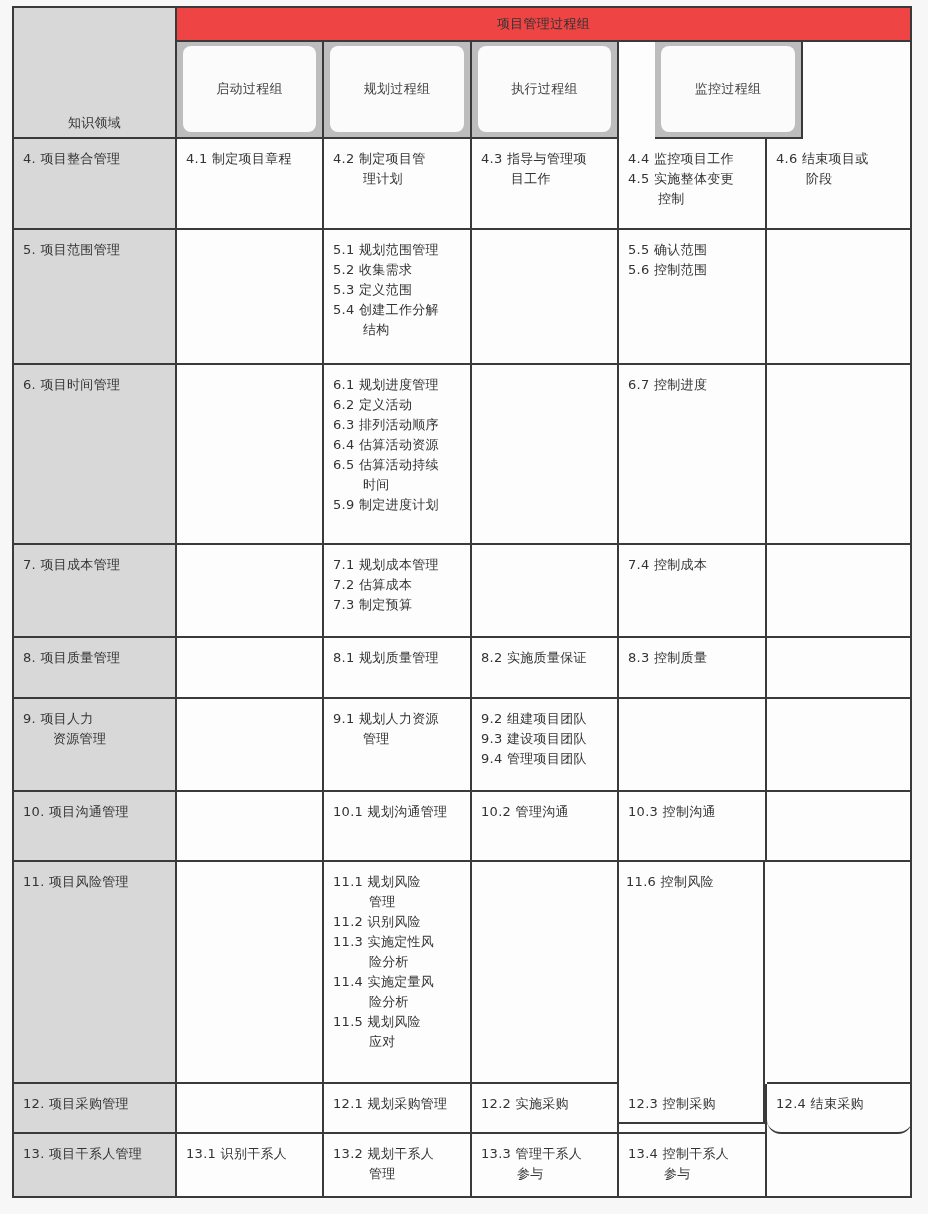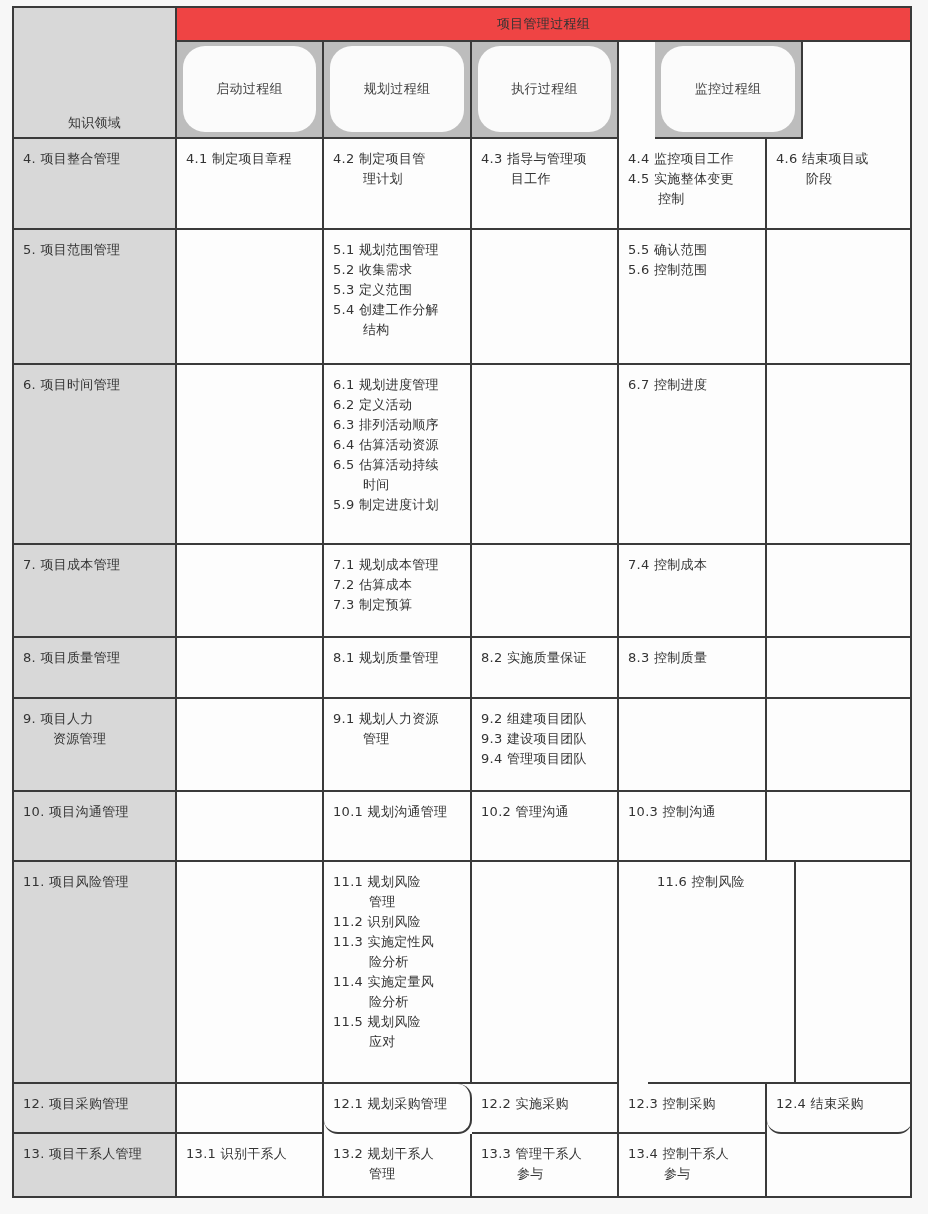--- a/index.html
+++ b/index.html
@@ -35,21 +35,21 @@
       text-align: center;
       padding: 6px 0 0 0;
     }
     .cell.hdr-sub {
       background: #bdbdbd;
       padding: 4px 6px;
     }
     .pill {
       width: 100%; height: 86px;
       background: #fbfbfb;
-      border-radius: 22px;
+      border-radius: 8px;
       display: flex; align-items: center; justify-content: center;
       font-size: 13px;
       color: #444;
     }
     .ka-head {
       display: flex; align-items: flex-end; justify-content: center;
       padding: 0 0 24px 0;
       font-size: 13px;
     }
     .line { display: block; white-space: nowrap; }
@@ -216,29 +216,29 @@
         <span class="line indent2">管理</span>
         <span class="line">11.2 识别风险</span>
         <span class="line">11.3 实施定性风</span>
         <span class="line indent2">险分析</span>
         <span class="line">11.4 实施定量风</span>
         <span class="line indent2">险分析</span>
         <span class="line">11.5 规划风险</span>
         <span class="line indent2">应对</span>
       </div>
       <div class="cell" style="left: 458px; top: 854px; width: 147px; height: 222px;"></div>
-      <div class="cell" style="left: 634px; top: 854px; width: 148px; height: 222px;">
+      <div class="cell" style="left: 603px; top: 854px; width: 148px; height: 262px;">
         <span class="line">11.6 控制风险</span>
       </div>
       <div class="cell" style="left: 753px; top: 854px; width: 145px; height: 222px; border-right: none;"></div>
       <div class="cell gray" style="left: 0px; top: 1076px; width: 163px; height: 50px;">
         <span class="line">12. 项目采购管理</span>
       </div>
       <div class="cell" style="left: 163px; top: 1076px; width: 147px; height: 50px;"></div>
-      <div class="cell" style="left: 310px; top: 1076px; width: 148px; height: 50px; border-radius: 14px;">
+      <div class="cell" style="left: 310px; top: 1076px; width: 148px; height: 50px;">
         <span class="line">12.1 规划采购管理</span>
       </div>
       <div class="cell" style="left: 458px; top: 1076px; width: 147px; height: 50px;">
         <span class="line">12.2 实施采购</span>
       </div>
       <div class="cell" style="left: 605px; top: 1076px; width: 148px; height: 50px;">
         <span class="line">12.3 控制采购</span>
       </div>
       <div class="cell" style="left: 753px; top: 1076px; width: 145px; height: 50px; border-right: none; border-radius: 14px;">
         <span class="line">12.4 结束采购</span>

